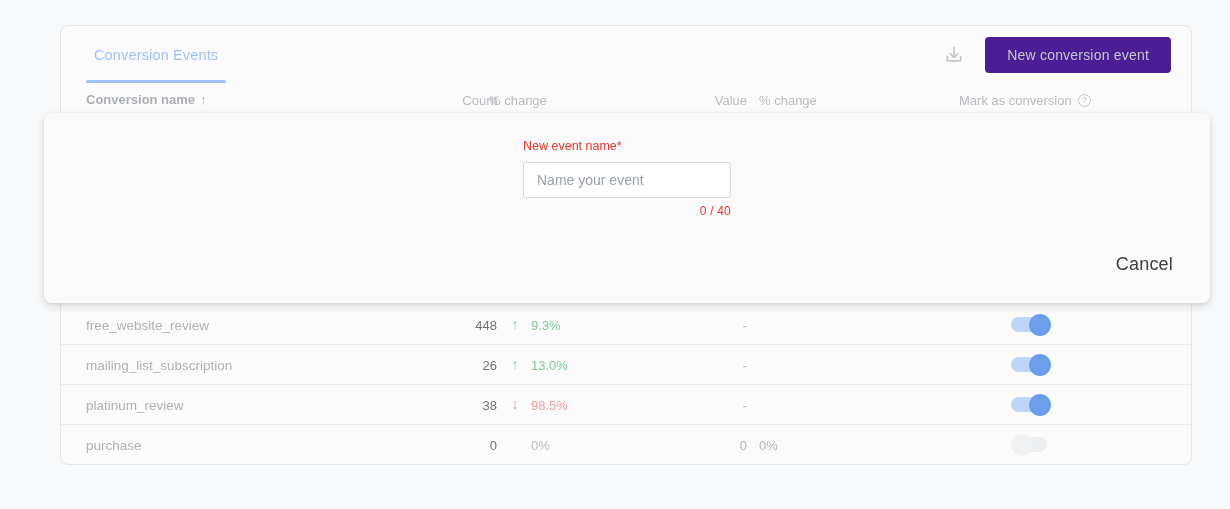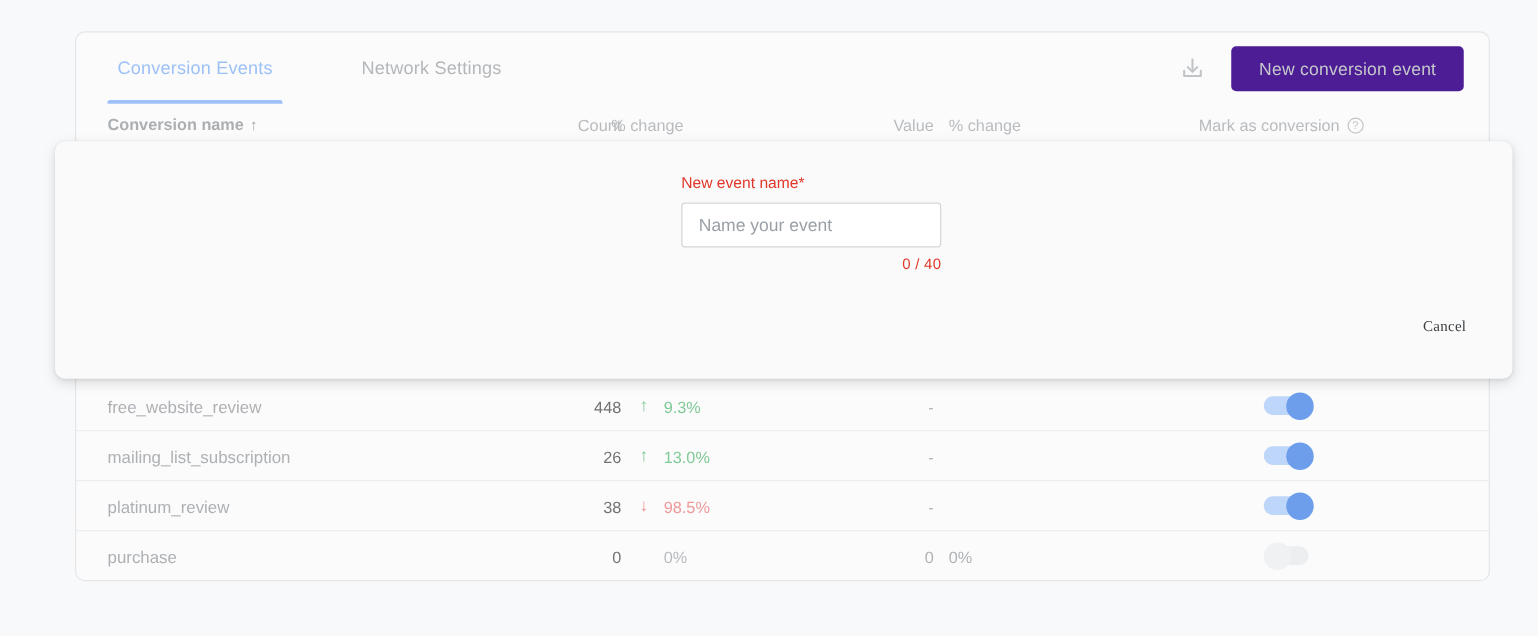--- a/index.html
+++ b/index.html
@@ -187,21 +187,20 @@
     background: #fafafa;
     border-radius: 8px;
     box-shadow: 0 3px 10px rgba(0,0,0,.13), 0 1px 3px rgba(0,0,0,.08);
   }
 
   .field-wrap {
     position: absolute;
     left: 479px;
     top: 26px;
     width: 208px;
-    margin-left: 22px;
   }
   .field-label {
     font-size: 12.5px;
     color: #e0372b;
     margin-bottom: 9px;
     white-space: nowrap;
   }
   .field-label .star { color: #e0372b; }
 
   .field-input {
@@ -230,22 +229,22 @@
     position: absolute;
     right: 33px;
     top: 133px;
     display: flex;
     align-items: center;
     gap: 24px;
   }
   .btn-cancel {
     background: none;
     border: none;
-    font-family: Liberation Serif, serif;
-    font-size: 12px;
+    font-family: Liberation Sans, sans-serif;
+    font-size: 18px;
     color: #3c4043;
     letter-spacing: .2px;
     cursor: pointer;
     padding: 8px 4px;
   }
   .btn-save {
     width: 88px;
     height: 36px;
     background: #dfdfdf;
     border: none;
@@ -260,23 +259,20 @@
 </head>
 <body>
 
 <div class="card">
 
   <div class="tabbar">
     <div class="tabs">
       <div class="tab active">
         <span>Conversion Events</span>
       </div>
-      <div class="tab">
-        <span>Network Settings</span>
-      </div>
     </div>
 
     <div class="tool-right">
       <div class="icon-btn">
         <svg width="20" height="20" viewBox="0 0 24 24" fill="none" stroke="currentColor" stroke-width="2" stroke-linecap="round" stroke-linejoin="round">
           <path d="M12 3v11"></path>
           <path d="M7.5 10.5 12 15l4.5-4.5"></path>
           <path d="M4 14v5h16v-5"></path>
         </svg>
       </div>

